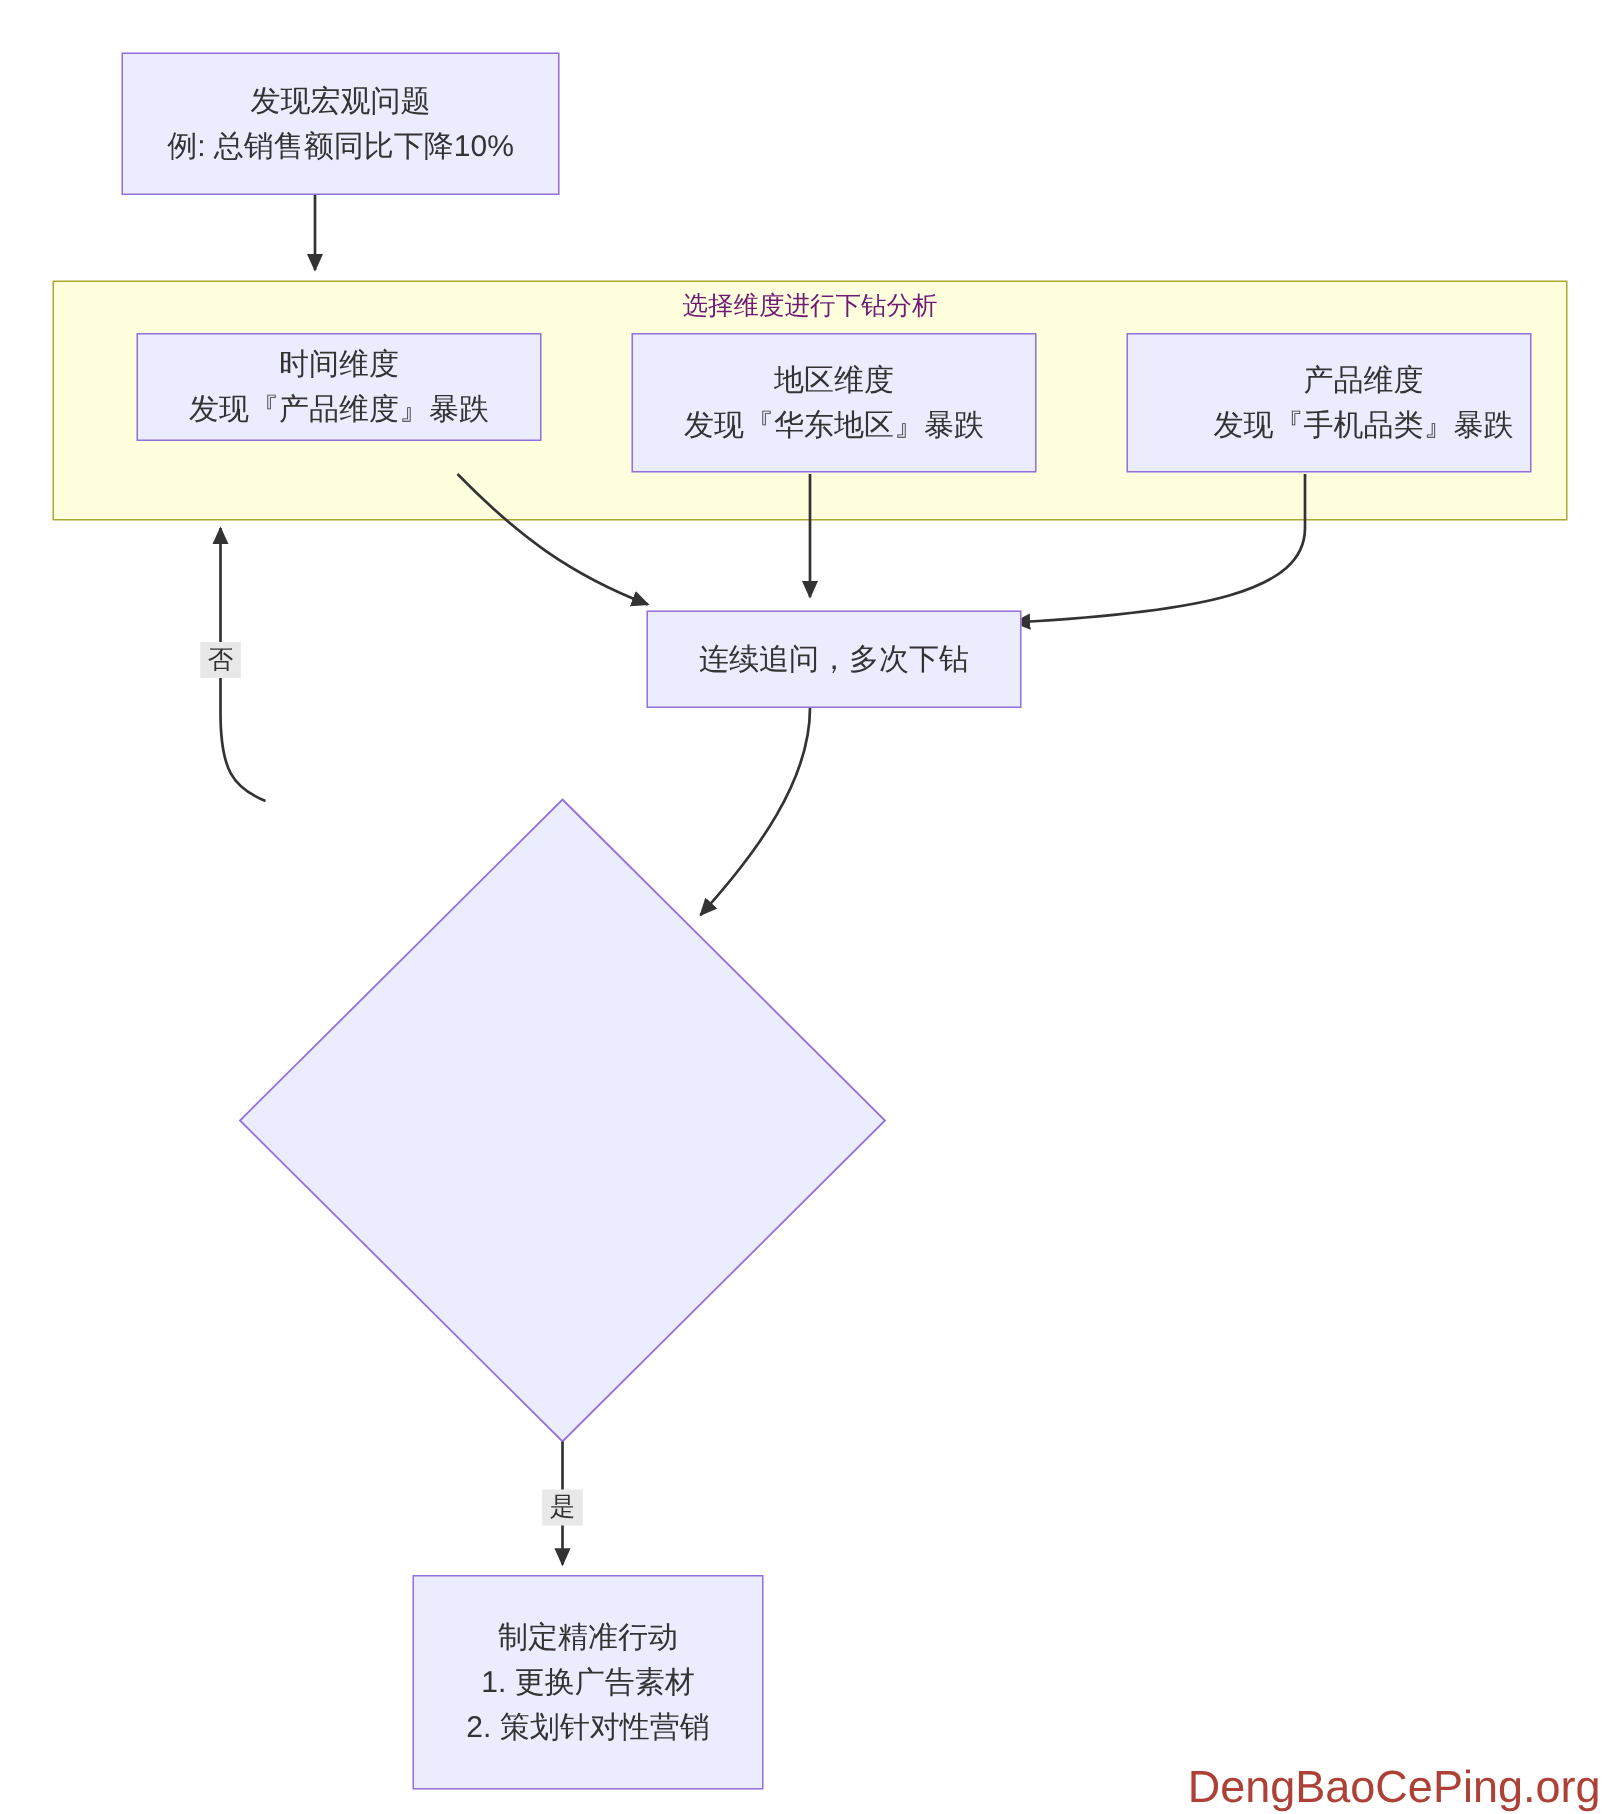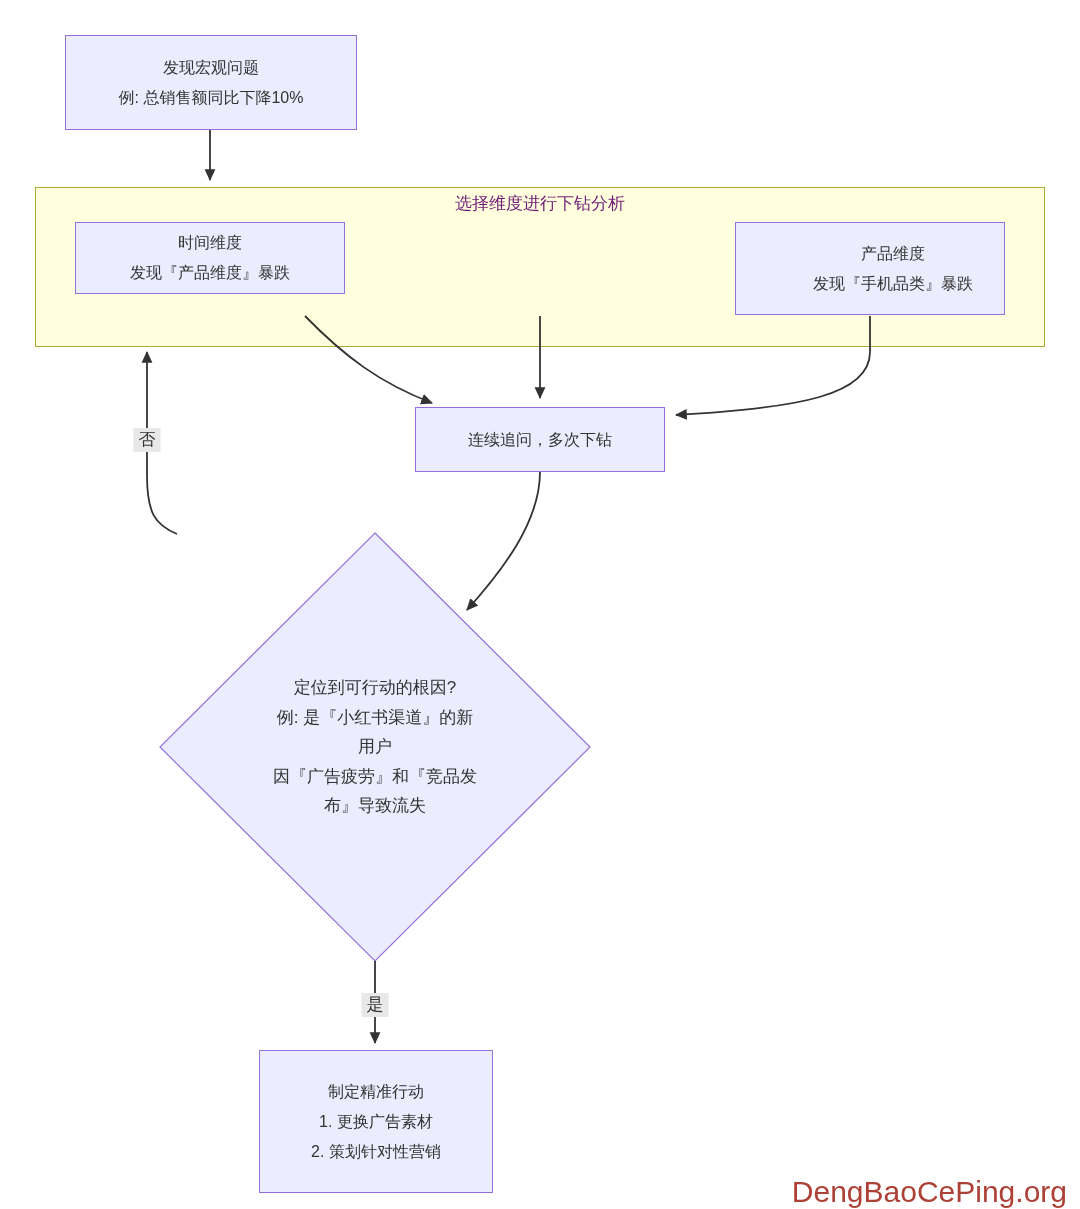--- a/index.html
+++ b/index.html
@@ -9,22 +9,23 @@
     background:#ffffff;
     font-family:"Liberation Sans","DejaVu Sans",sans-serif;
     color:#333333;
     overflow:hidden;
   }
   .node{
     position:absolute;
     background:var(--node-fill,#ECECFF);
     border:1.3px solid var(--node-border,#9370DB);
     display:flex;flex-direction:column;align-items:center;justify-content:center;
-    font-size:16px;line-height:30px;text-align:center;
+    font-size:20px;line-height:30px;text-align:center;
     box-sizing:border-box;
+    margin-left:16px;
   }
   .group{
     position:absolute;
     background:var(--group-fill,#FFFFDE);
     border:1px solid var(--group-border,#AAAA33);
     box-sizing:border-box;
   }
   .group-title{
     position:absolute;top:5px;left:0;right:0;
     text-align:center;font-size:17px;line-height:22px;color:#701a75;
@@ -86,37 +87,34 @@
   <div class="node" id="node-macro">
     <div>发现宏观问题</div>
     <div>例: 总销售额同比下降10%</div>
   </div>
 
   <div class="node" id="node-time">
     <div>时间维度</div>
     <div>发现『产品维度』暴跌</div>
   </div>
 
+  <div class="node" id="node-region">
+    <div>地区维度</div>
+    <div>发现『华东地区』暴跌</div>
+  </div>
 
   <div class="node" id="node-product">
     <div>产品维度</div>
     <div>发现『手机品类』暴跌</div>
   </div>
 
   <div class="node" id="node-drill-again">
     <div>连续追问，多次下钻</div>
   </div>
 
-  <div class="diamond-label">
-    <div>定位到可行动的根因?</div>
-    <div>例: 是『小红书渠道』的新</div>
-    <div>用户</div>
-    <div>因『广告疲劳』和『竞品发</div>
-    <div>布』导致流失</div>
-  </div>
 
   <div class="node" id="node-action">
     <div>制定精准行动</div>
     <div>1. 更换广告素材</div>
     <div>2. 策划针对性营销</div>
   </div>
 
   <div class="edge-label" id="label-no">否</div>
   <div class="edge-label" id="label-yes">是</div>
 

